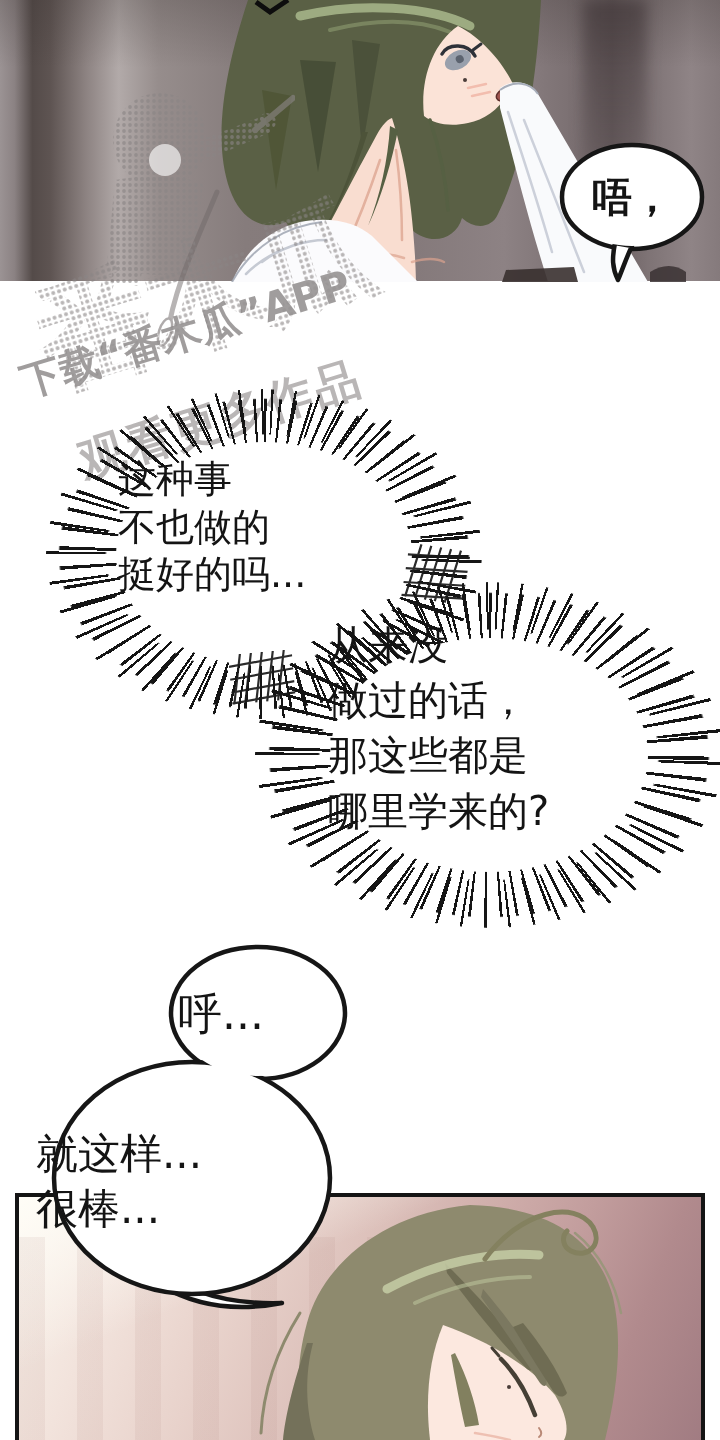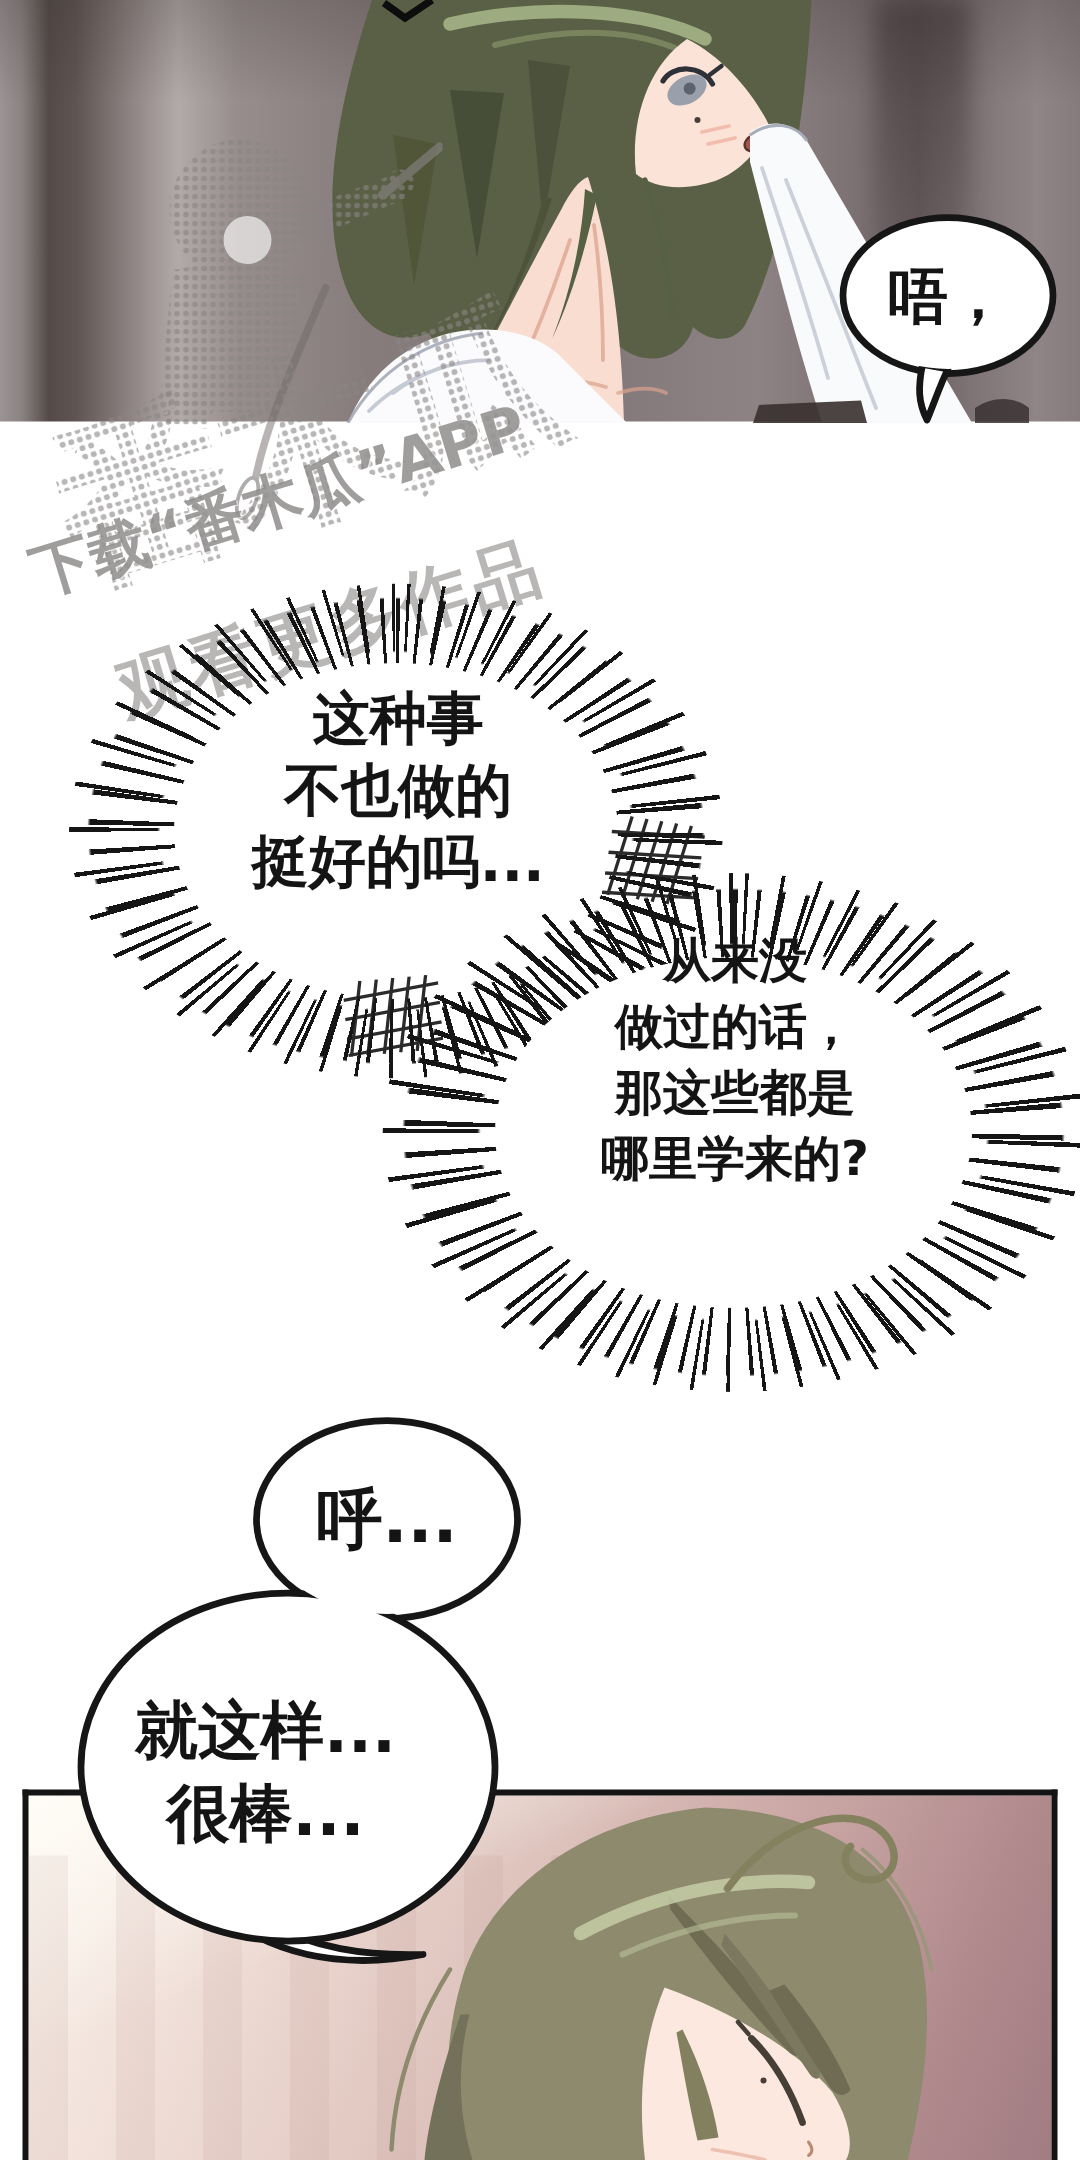--- a/index.html
+++ b/index.html
@@ -39,23 +39,23 @@
     -webkit-mask:radial-gradient(closest-side, transparent 0 69%, #000 70% 99%, transparent 100%);
     mask:radial-gradient(closest-side, transparent 0 69%, #000 70% 99%, transparent 100%);}
   .burst .ring2{position:absolute;inset:-3%;border-radius:50%;
     background:repeating-conic-gradient(from 2.6deg,#151515 0deg .8deg, transparent .8deg 8.1deg);
     -webkit-mask:radial-gradient(closest-side, transparent 0 72%, #000 73% 100%);
     mask:radial-gradient(closest-side, transparent 0 72%, #000 73% 100%);}
   .burst .core{position:absolute;inset:14%;background:#fff;border-radius:50%;}
   .burst1{left:58px;top:398px;width:412px;height:312px;}
   .burst2{left:268px;top:592px;width:442px;height:326px;}
 
-  .btxt{font-weight:700;text-align:center;white-space:pre-line;line-height:1.25;color:#141414;}
+  .btxt{font-weight:400;text-align:left;white-space:pre-line;line-height:1.25;color:#141414;}
   .burst1-txt{left:118px;top:456px;width:295px;font-size:38px;}
-  .burst2-txt{left:328px;top:618px;width:324px;font-size:32px;line-height:1.38;}
+  .burst2-txt{left:328px;top:618px;width:324px;font-size:40px;line-height:1.38;}
   .wu-txt{left:566px;top:170px;width:132px;font-size:40px;text-align:center;font-weight:700;}
   .hu-txt{left:178px;top:986px;width:160px;font-size:44px;}
   .jiu-txt{left:36px;top:1126px;width:282px;font-size:42px;line-height:1.32;}
 
   .xhatch{opacity:.92;}
 </style>
 </head>
 <body>
 
 <div class="stage">

